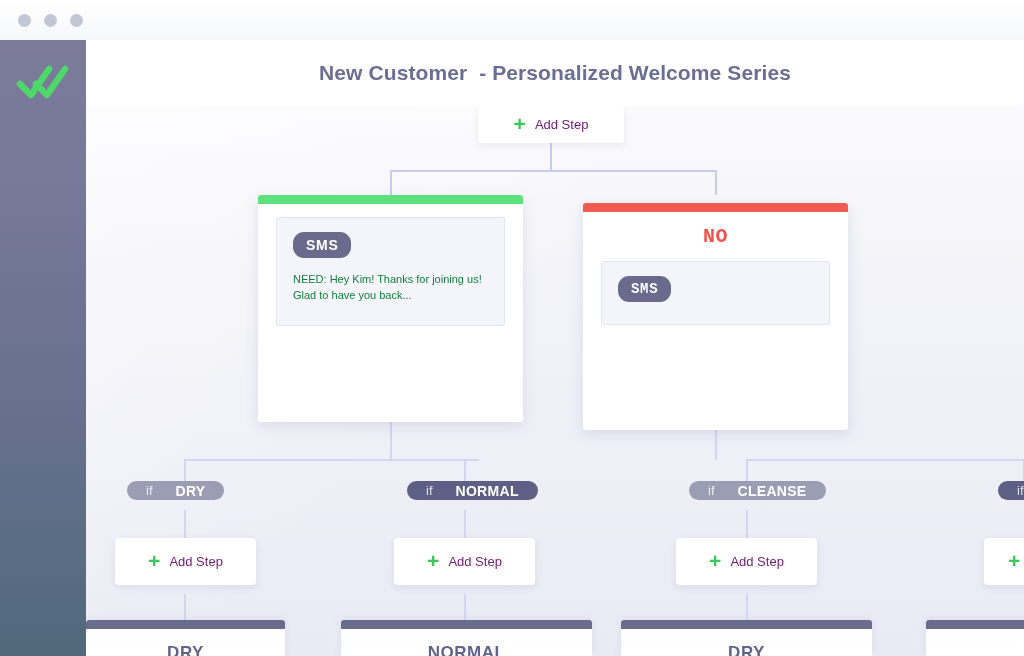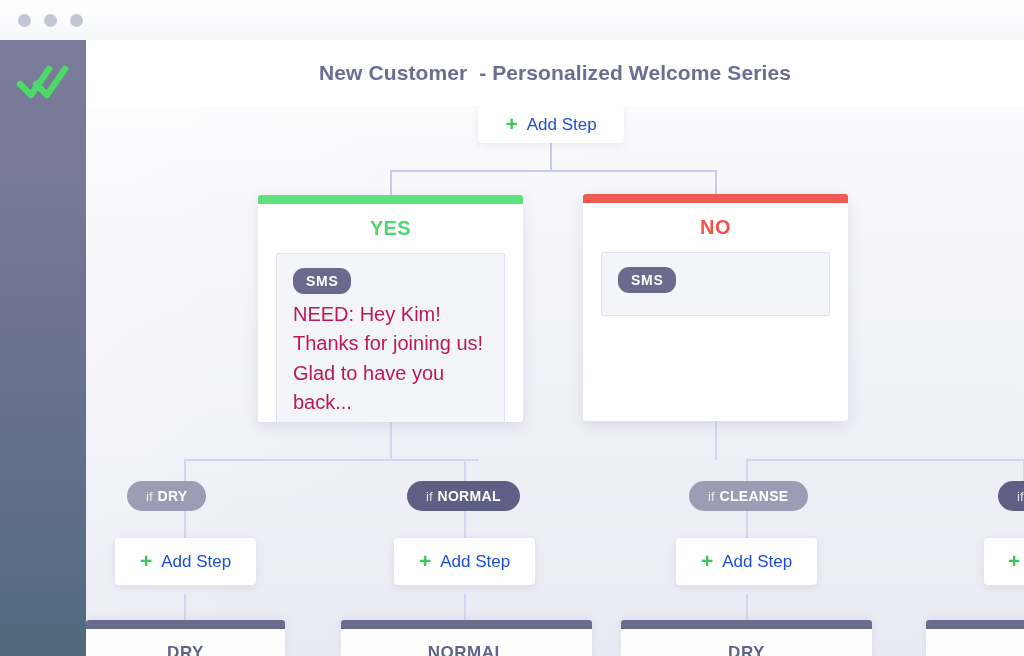--- a/index.html
+++ b/index.html
@@ -120,22 +120,22 @@
   }
   .addstep .plus {
     color: #3cc75a;
     font-size: 21px;
     font-weight: 700;
     line-height: 1;
     position: relative;
     top: -1px;
   }
   .addstep .label {
-    font-size: 17px;
-    color: #1d4ed8;
+    font-size: 13px;
+    color: #701a75;
     font-weight: 400;
   }
 
   
   .branch {
     position: absolute;
     background: #ffffff;
     border-radius: 3px;
     box-shadow: 0 4px 14px rgba(100,104,148,0.16);
     z-index: 6;
@@ -160,35 +160,35 @@
     display: inline-block;
     background: #6a6b8c;
     color: #ffffff;
     font-size: 14px;
     font-weight: 700;
     letter-spacing: 0.7px;
     border-radius: 11px;
     padding: 5px 13px 5px 13px;
   }
   .msgtext {
-    margin-top: 6px;
-    font-size: 20px;
+    margin-top: 13px;
+    font-size: 11px;
     line-height: 1.47;
-    color: #be185d;
+    color: #15803d;
   }
 
   
   .pill {
     position: absolute;
-    height: 30px;
+    height: 19px;
     border-radius: 15px;
     display: flex;
     align-items: center;
     justify-content: center;
-    gap: 5px;
+    gap: 23px;
     padding: 0 19px;
     z-index: 6;
     white-space: nowrap;
   }
   .pill .if {
     font-size: 13px;
     font-weight: 400;
     color: rgba(255,255,255,0.82);
   }
   .pill .val {
@@ -269,28 +269,27 @@
     <div class="conn v soft" style="left:378px; top:488px; height:26px;"></div>
     <div class="conn v soft" style="left:660px; top:488px; height:26px;"></div>
 
     <div class="addstep" style="left:392px; top:0px; width:146px; height:37px;">
       <span class="plus">+</span>
       <span class="label">Add Step</span>
     </div>
 
     <div class="branch" style="left:172px; top:89px; width:265px; height:227px;">
       <div class="topbar" style="background:#5fe07e;"></div>
-      <div class="title" style="color:#4ed86f;">YES</div>
       <div class="msgbox">
         <span class="sms-badge">SMS</span>
         <div class="msgtext">NEED: Hey Kim! Thanks for joining us! Glad to have you back...</div>
       </div>
     </div>
 
-    <div class="branch" style="left:497px; top:88px; width:265px; height:227px;">
+    <div class="branch" style="left:497px; top:97px; width:265px; height:227px;font-family:Liberation Mono, monospace;">
       <div class="topbar" style="background:#ef5a52;"></div>
       <div class="title" style="color:#f0534b;">NO</div>
       <div class="msgbox">
         <span class="sms-badge">SMS</span>
       </div>
     </div>
 
     <div class="pill light" style="left:41px; top:375px;">
       <span class="if">if</span>
       <span class="val">DRY</span>

